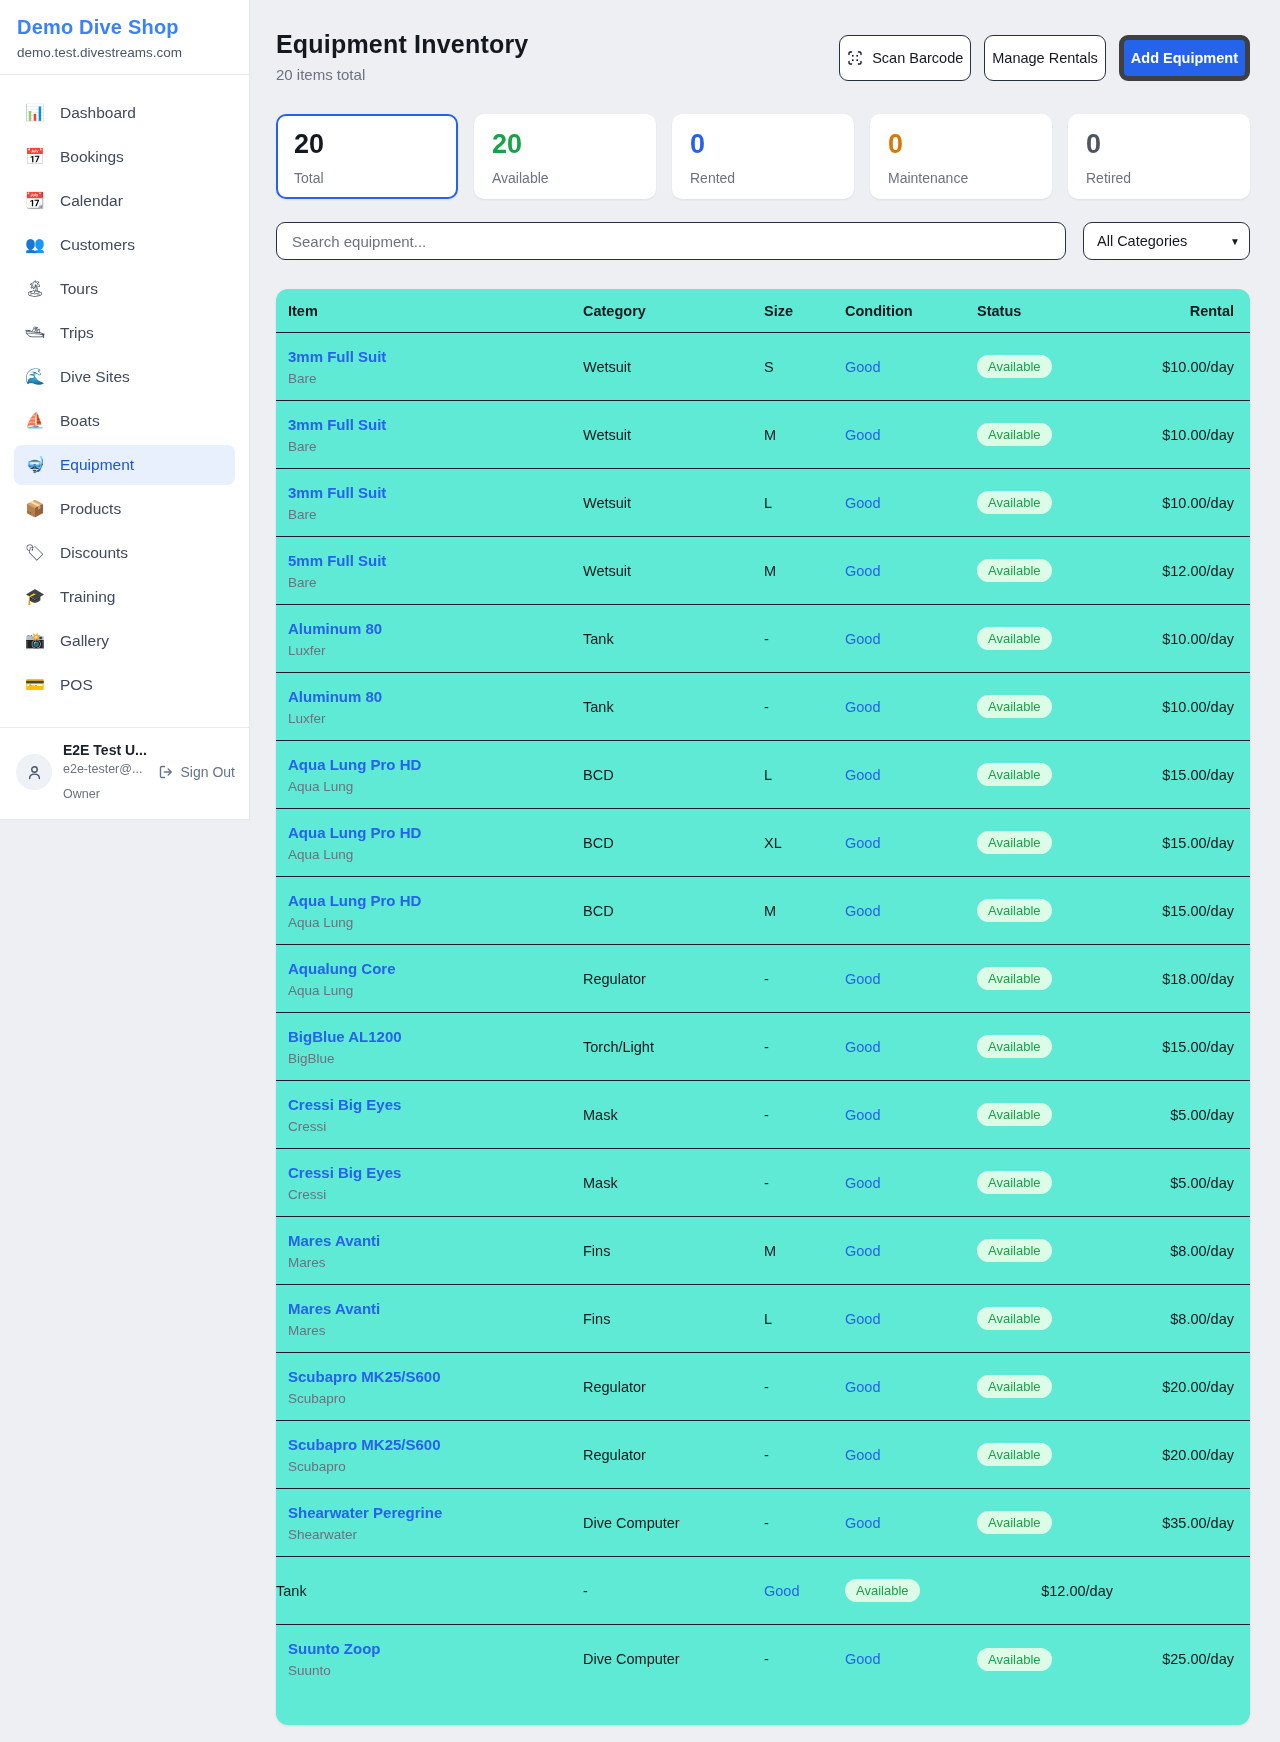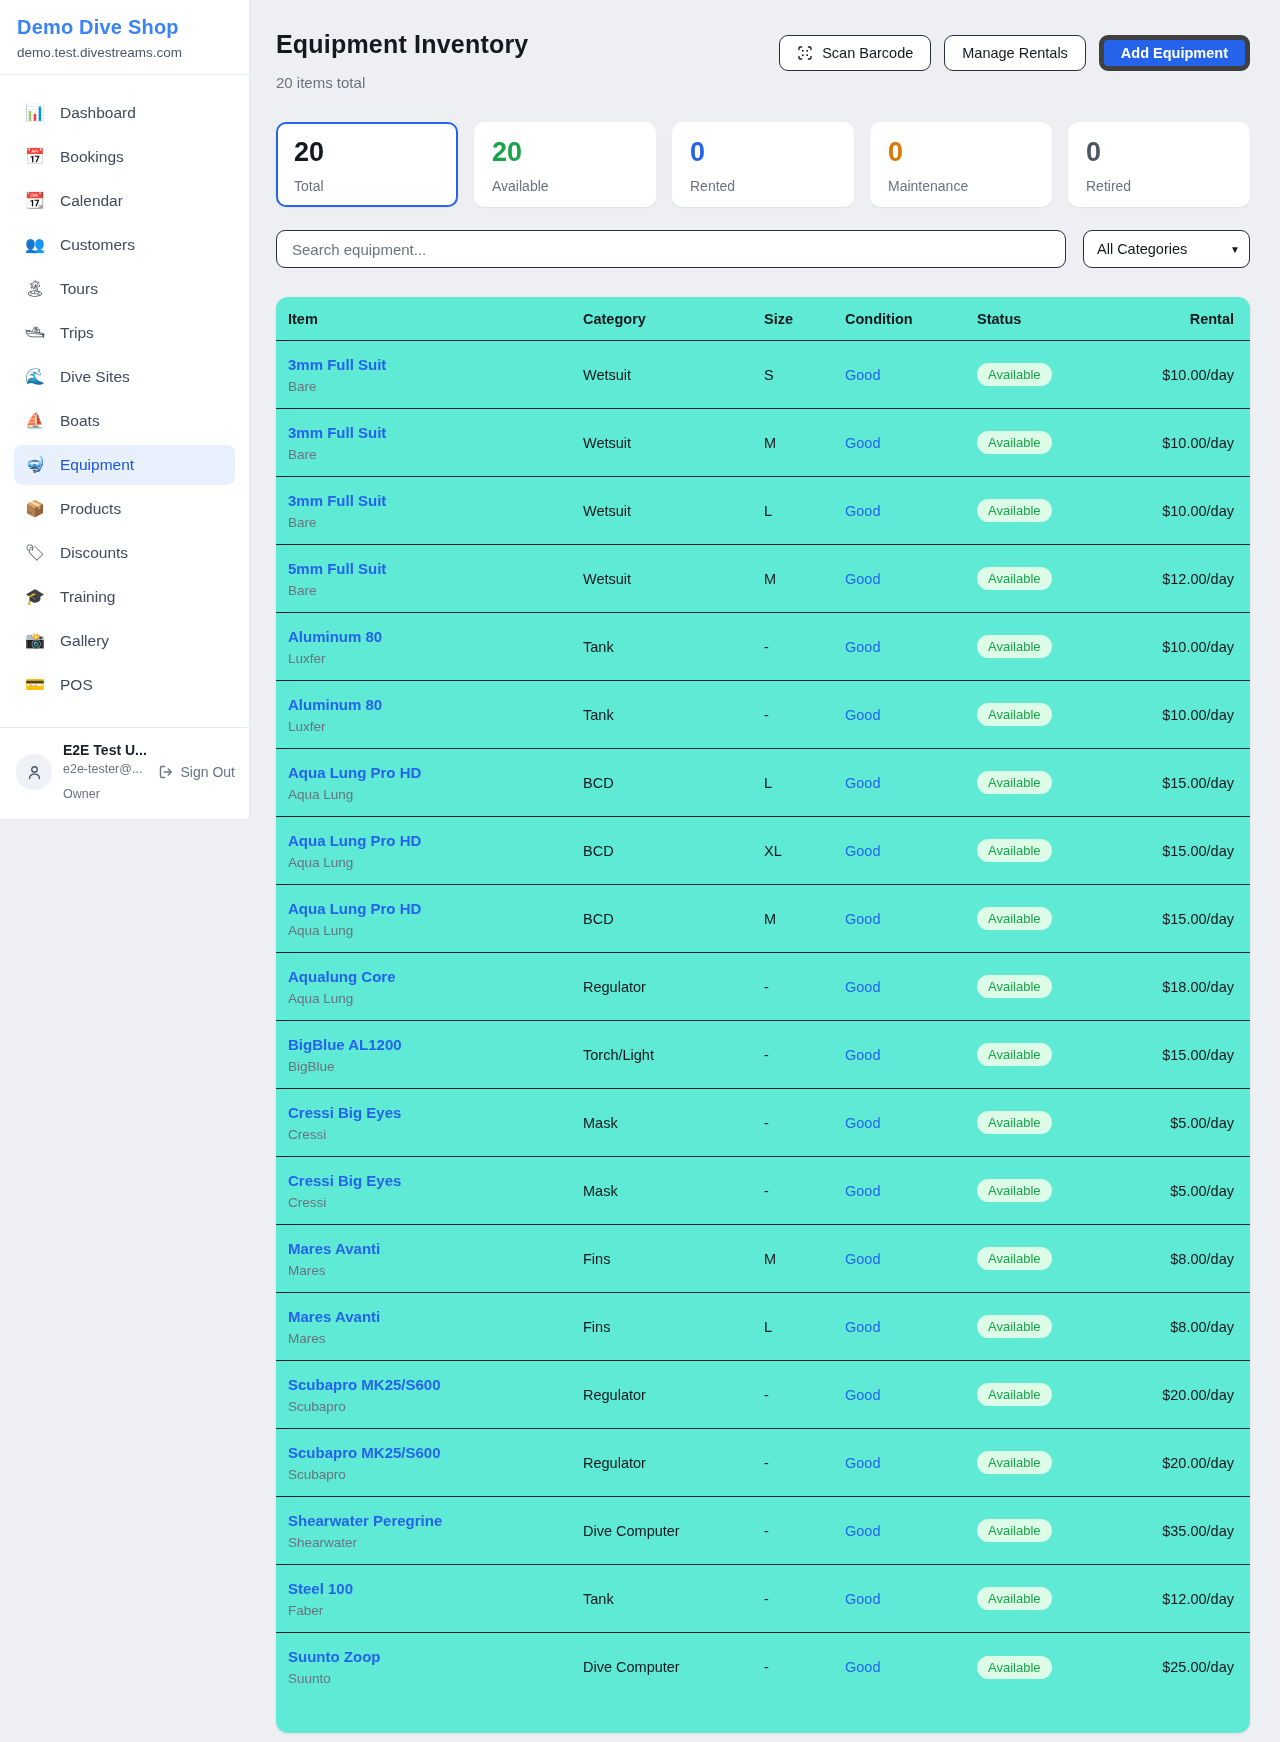--- a/index.html
+++ b/index.html
@@ -45,24 +45,24 @@
   .user-email { font-size:12.5px; color:#6b7280; margin-top:2px; white-space:nowrap; }
   .user-role { font-size:12.5px; color:#6b7280; margin-top:10px; }
   .signout { margin-left:auto; display:flex; align-items:center; gap:7px;
     color:#64748b; font-size:14px; cursor:pointer; white-space:nowrap; }
 
   
   .main { margin-left:250px; padding:30px 30px 0 26px; }
 
   .page-header { display:flex; align-items:flex-start; justify-content:space-between; }
   .page-title { font-size:25px; font-weight:700; color:#14181f; letter-spacing:.2px; }
-  .page-subtitle { font-size:15px; color:#6b7280; margin-top:15px; }
+  .page-subtitle { font-size:15px; color:#6b7280; margin-top:7px; }
   .header-actions { display:flex; gap:13px; margin-top:5px; }
-  .btn { height:36px; display:inline-flex; align-items:center; gap:9px;
-    padding:0 17px; border-radius:9px; font-size:14.5px; cursor:pointer;
+  .btn { height:46px; display:inline-flex; align-items:center; gap:9px;
+    padding:0 7px; border-radius:9px; font-size:14.5px; cursor:pointer;
     font-family:"Liberation Sans",sans-serif; }
   .btn-outline { background:#fff; border:1px solid #273040; color:#14181f; font-weight:500; }
   .btn-primary { background:#2563eb; border:5px solid #404040; color:#fff; font-weight:600; }
 
   
   .stats { display:grid; grid-template-columns:repeat(5,1fr); gap:16px; margin-top:31px; }
   .stat-card {
     background:#fff; border-radius:10px; height:85px; padding:13px 16px;
     border:2px solid transparent; box-shadow:0 1px 2px rgba(16,24,40,.07);
     cursor:pointer;
@@ -473,24 +473,20 @@
             <div class="item-name">Shearwater Peregrine</div>
             <div class="item-brand">Shearwater</div>
           </div>
           <div class="cell-text">Dive Computer</div>
           <div class="cell-text">-</div>
           <div class="cond">Good</div>
           <div><span class="badge">Available</span></div>
           <div class="cell-text c-rental">$35.00/day</div>
         </div>
         <div class="trow tbody-row">
-          <div class="c-item">
-            <div class="item-name">Steel 100</div>
-            <div class="item-brand">Faber</div>
-          </div>
           <div class="cell-text">Tank</div>
           <div class="cell-text">-</div>
           <div class="cond">Good</div>
           <div><span class="badge">Available</span></div>
           <div class="cell-text c-rental">$12.00/day</div>
         </div>
         <div class="trow tbody-row">
           <div class="c-item">
             <div class="item-name">Suunto Zoop</div>
             <div class="item-brand">Suunto</div>

